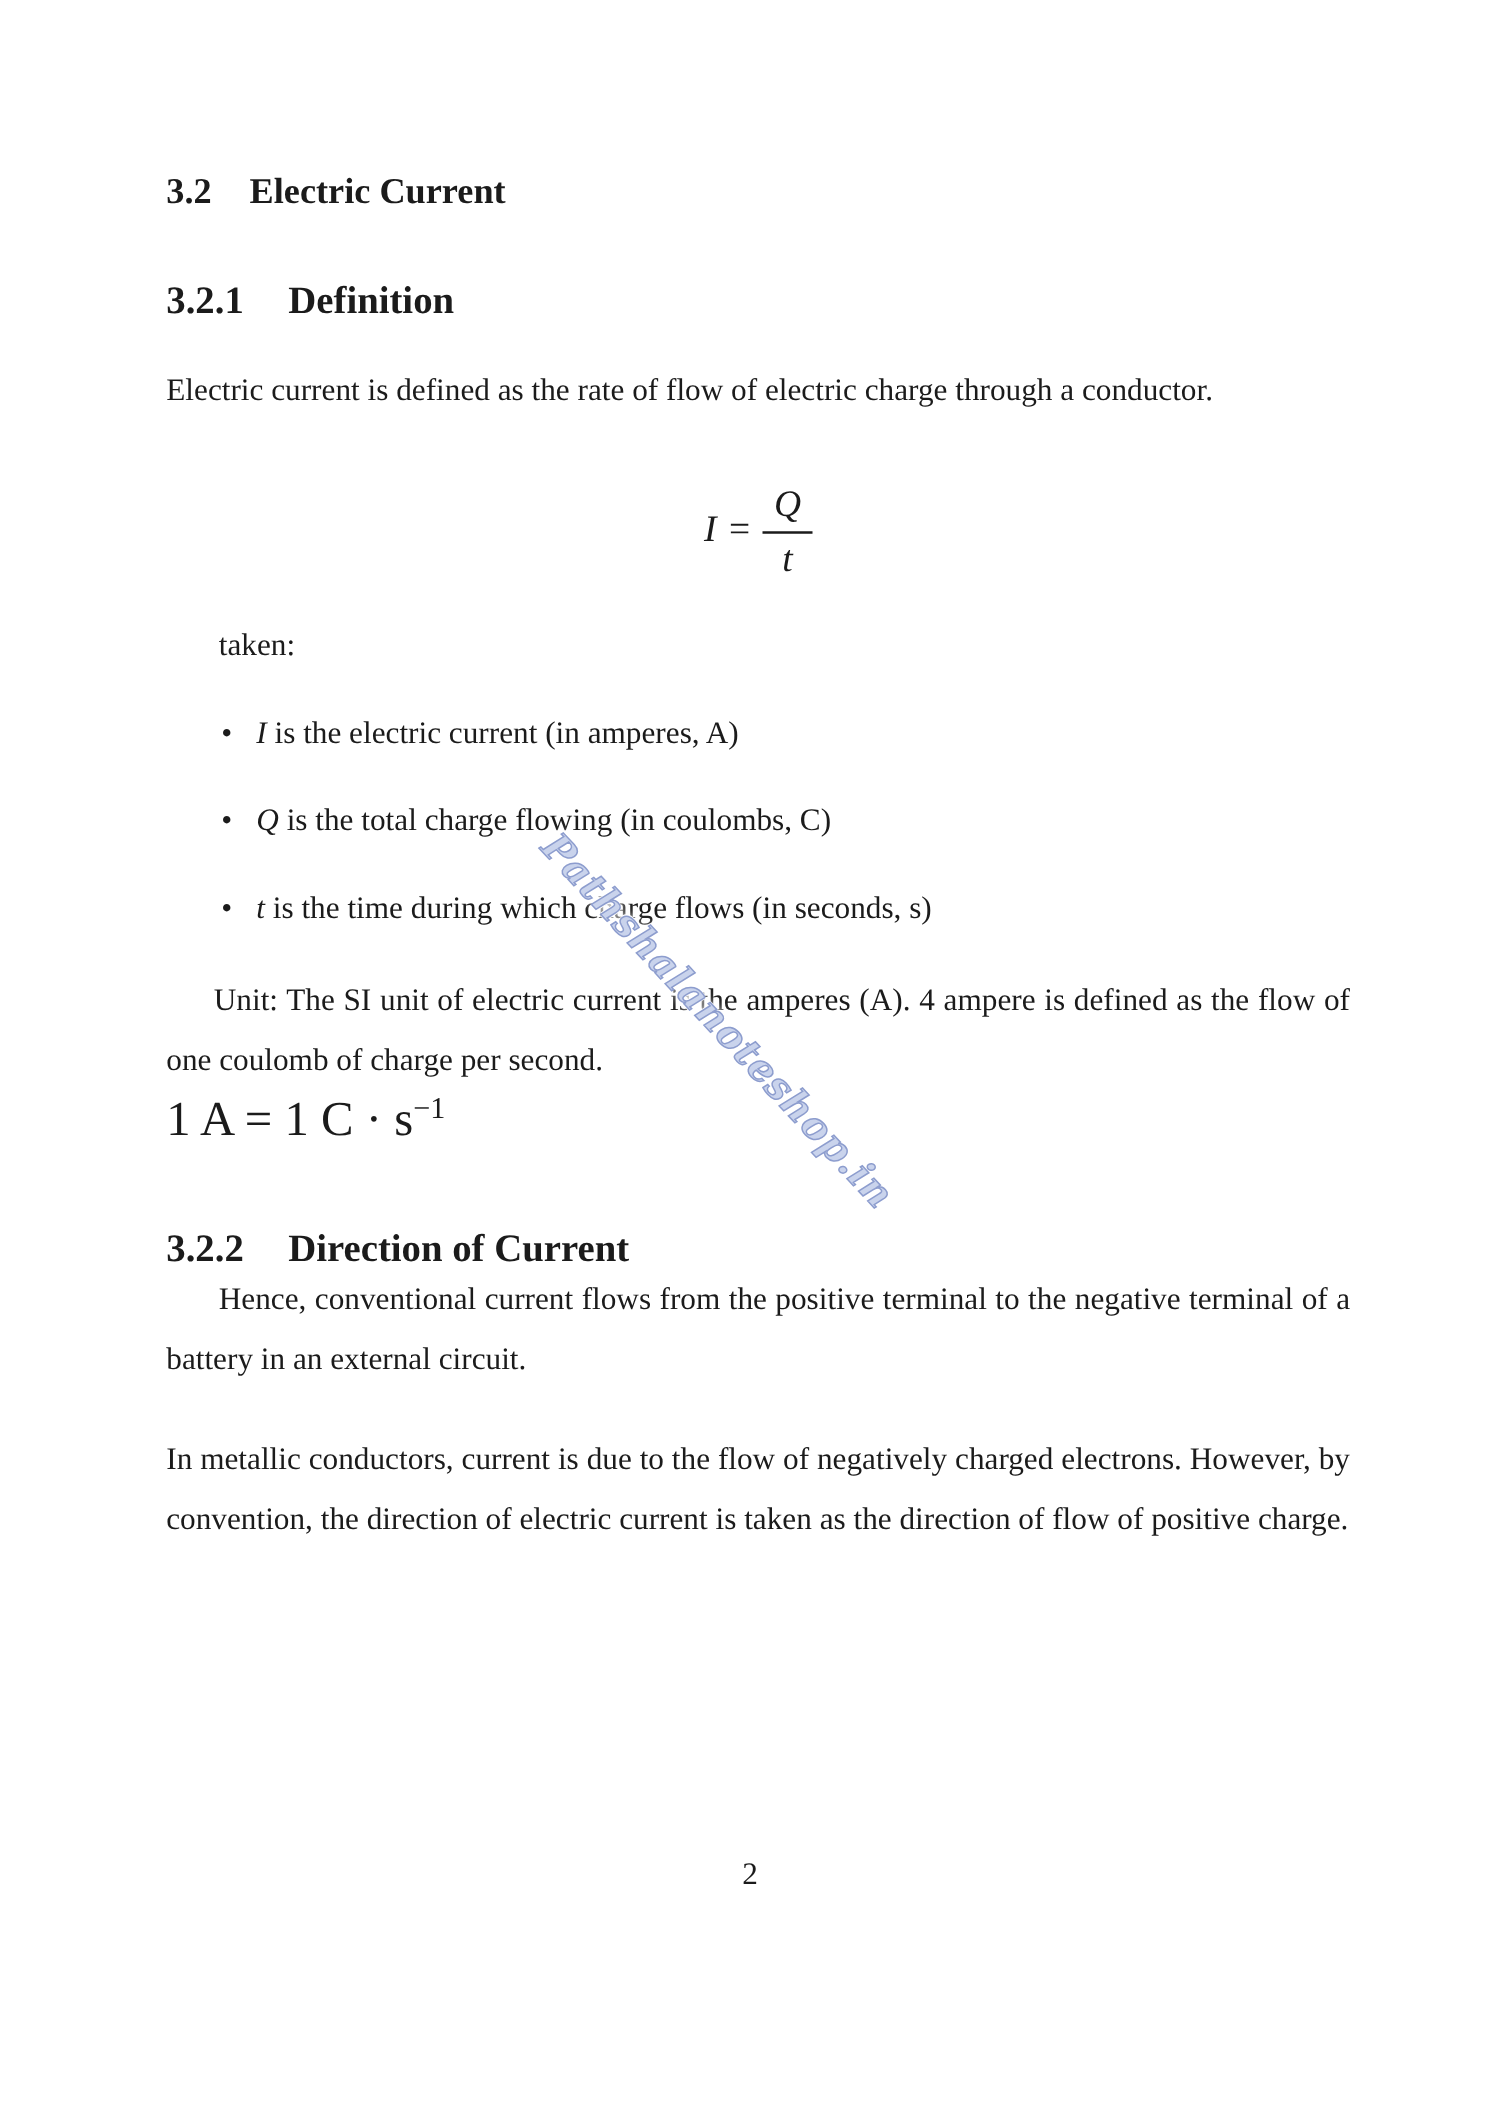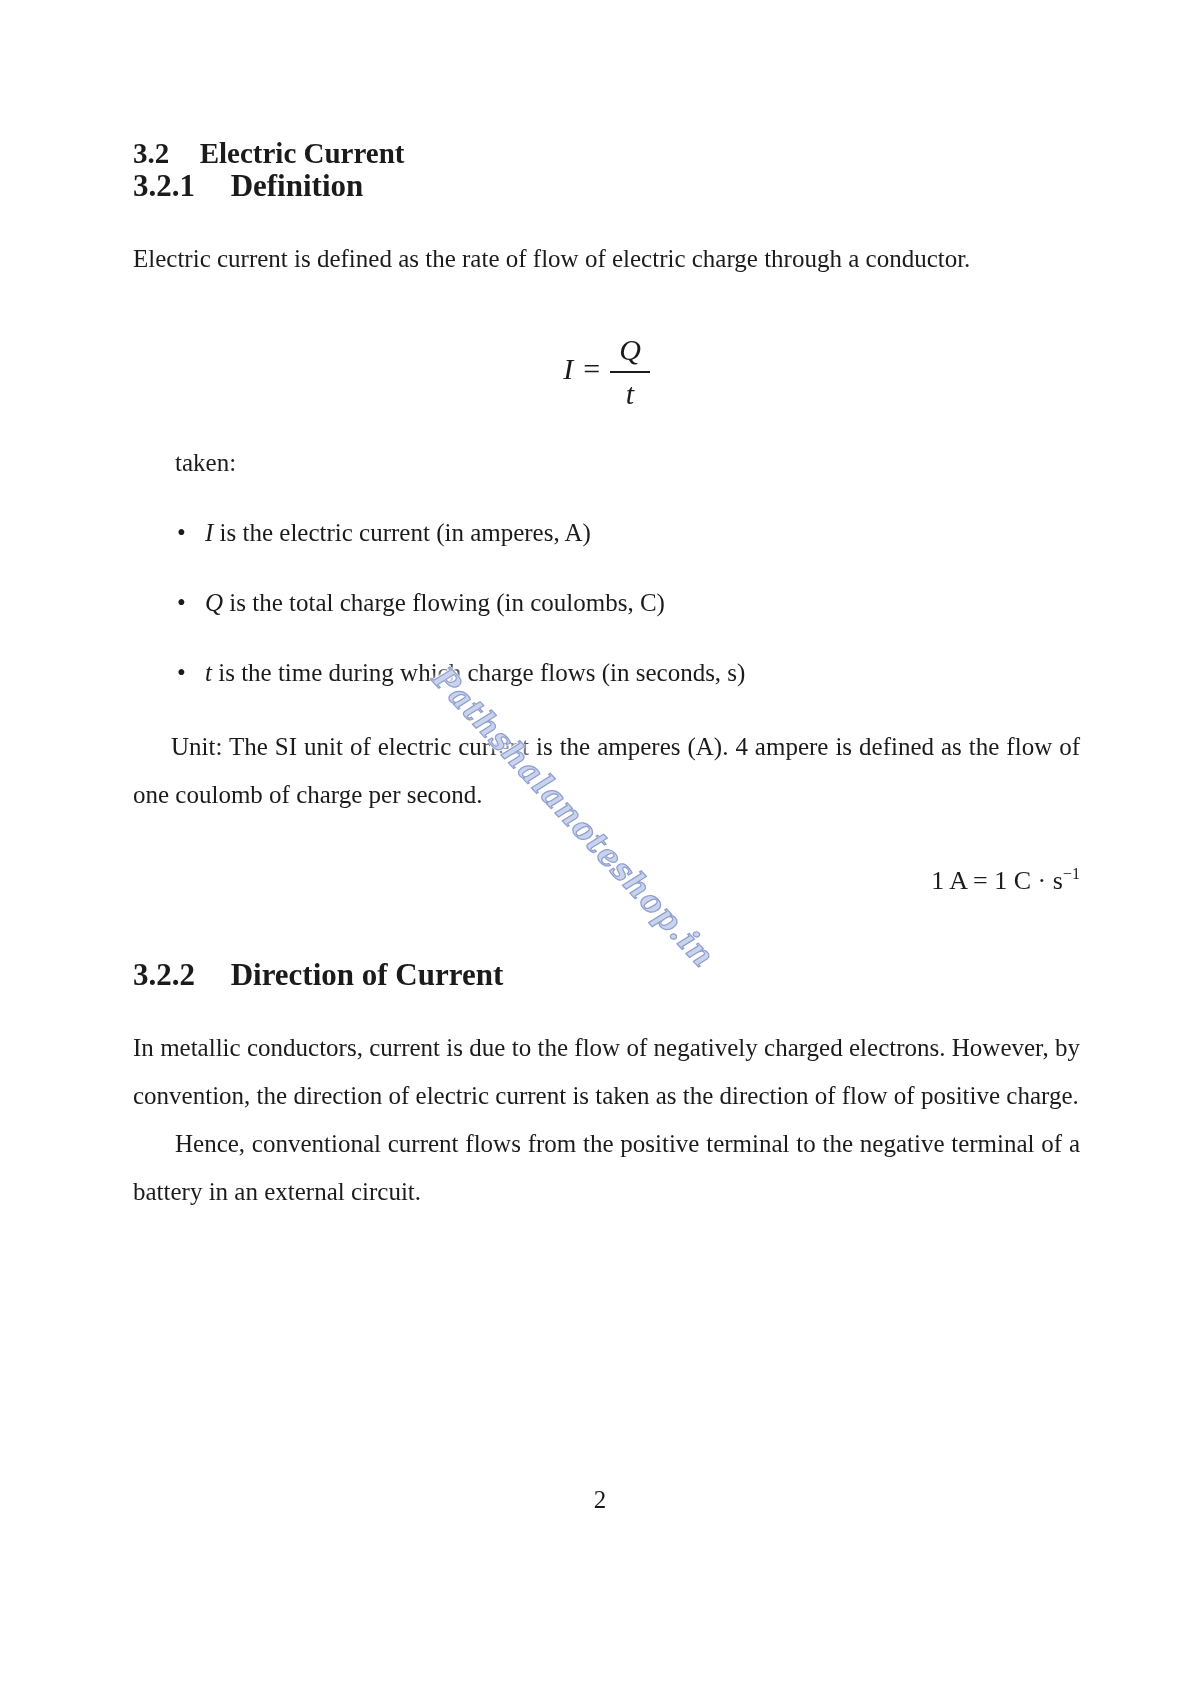--- a/index.html
+++ b/index.html
@@ -25,21 +25,21 @@
     margin: 0;
   }
   .h1 .sec-num { margin-right: 1.05em; }
   .h2 {
     font-size: 31px;
     font-weight: bold;
     line-height: 1.1;
     margin: 0;
   }
   .h2 .sec-num { margin-right: 1.15em; }
-  .h2-definition { }
+  .h2-definition { margin-top: 54px; }
   .h2-direction { margin-top: 62px; }
   .para {
     font-size: 25px;
     line-height: 48px;
     text-align: justify;
     margin: 0;
   }
   .para-intro { margin-top: 32px; }
   .equation {
     margin-top: 52px;
@@ -80,23 +80,22 @@
     left: 44px;
     top: 0;
   }
   .var-italic { font-style: italic; }
   .para-unit {
     margin-top: 26px;
     text-indent: 38px;
   }
   .bold { font-weight: normal; }
   .equation-unit {
-    margin-top: 46px;
-    text-align: right;
-    font-size: 26px;
+    text-align: left;
+    font-size: 39px;
     line-height: 1.2;
   }
   .equation-unit sup {
     font-size: 0.62em;
     vertical-align: super;
     line-height: 0;
   }
   .para-direction { margin-top: 32px; }
   .para-hence { text-indent: 42px; }
   .watermark {
@@ -170,24 +169,24 @@
     </p>
 
     <div class="equation-unit">
       <span>1 A = 1 C · s</span><sup>−1</sup>
     </div>
 
     <h2 class="h2 h2-direction">
       <span class="sec-num">3.2.2</span><span>Direction of Current</span>
     </h2>
 
-    <p class="para para-direction">In metallic conductors, current is due to the flow of negatively charged electrons. However, by convention, the direction of electric current is taken as the direction of flow of positive charge.</p>
-
     <p class="para para-hence">
       <span>Hence, </span><span class="bold">conventional current</span><span> flows from the positive terminal to the negative terminal of a battery in an external circuit.</span>
     </p>
+
+    <p class="para para-direction">In metallic conductors, current is due to the flow of negatively charged electrons. However, by convention, the direction of electric current is taken as the direction of flow of positive charge.</p>
 
   </div>
 
   <div class="watermark">Pathshalanoteshop.in</div>
 
   <div class="page-number">2</div>
 </div>
 
 </body></html>

